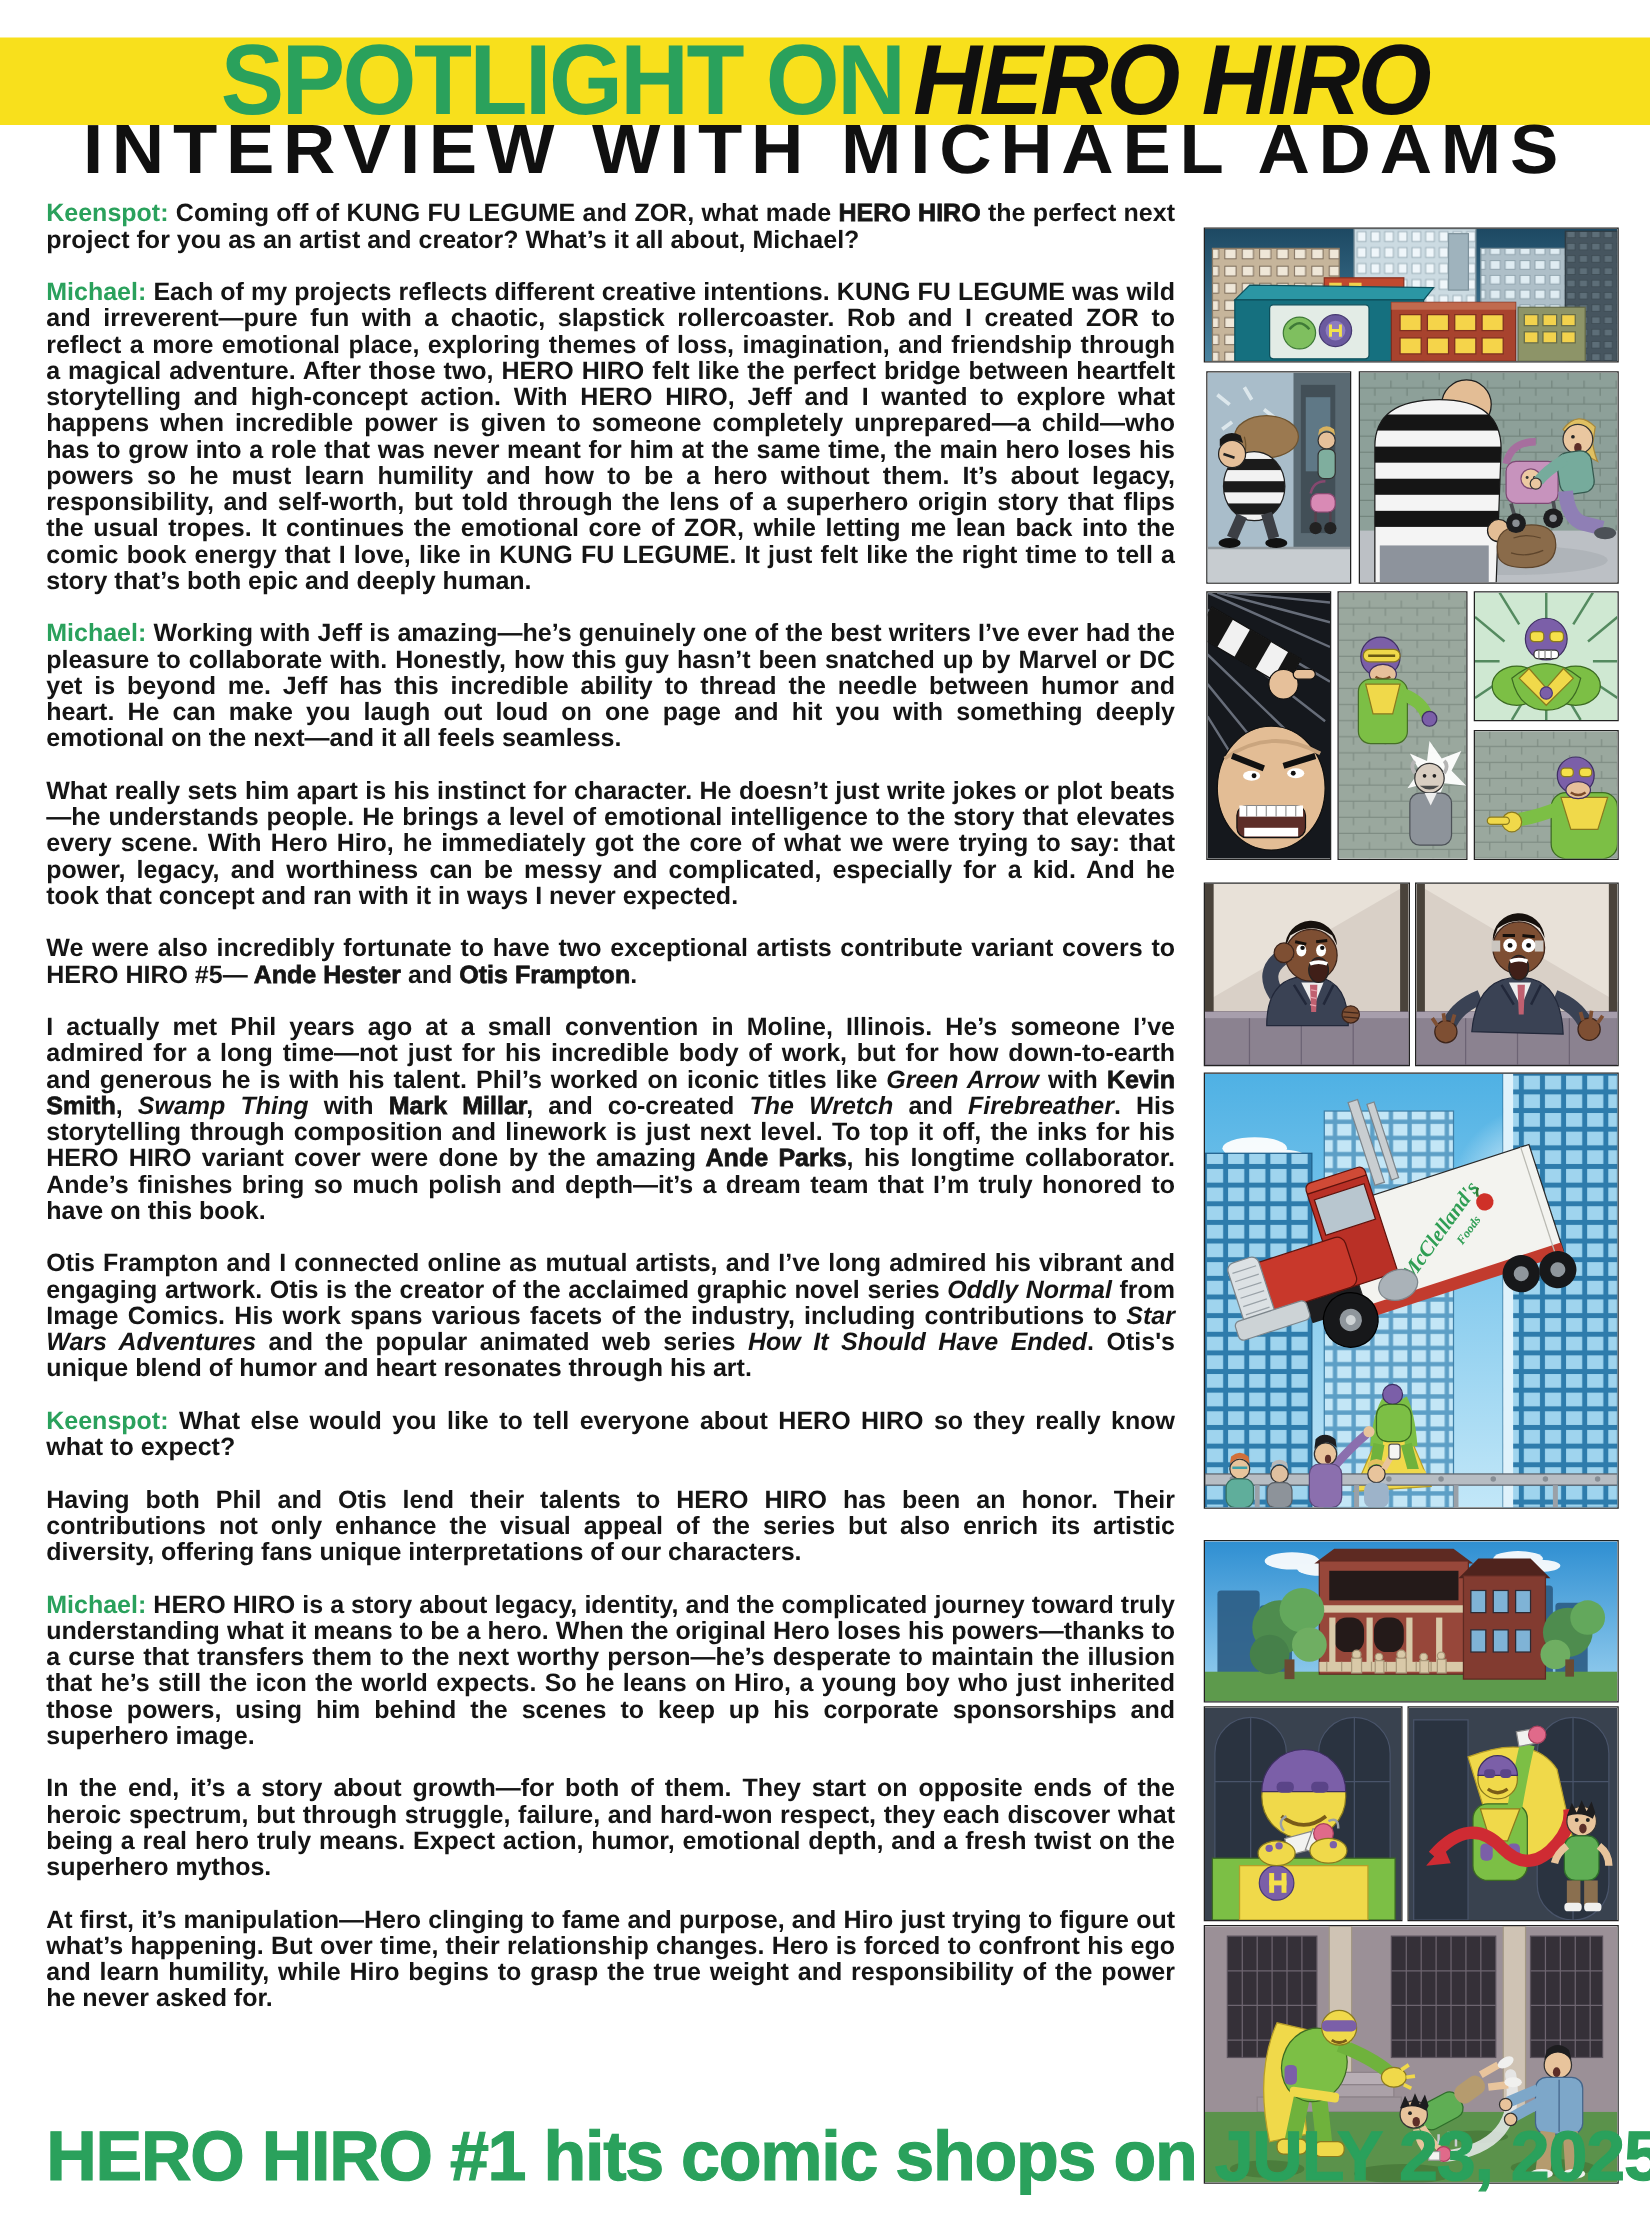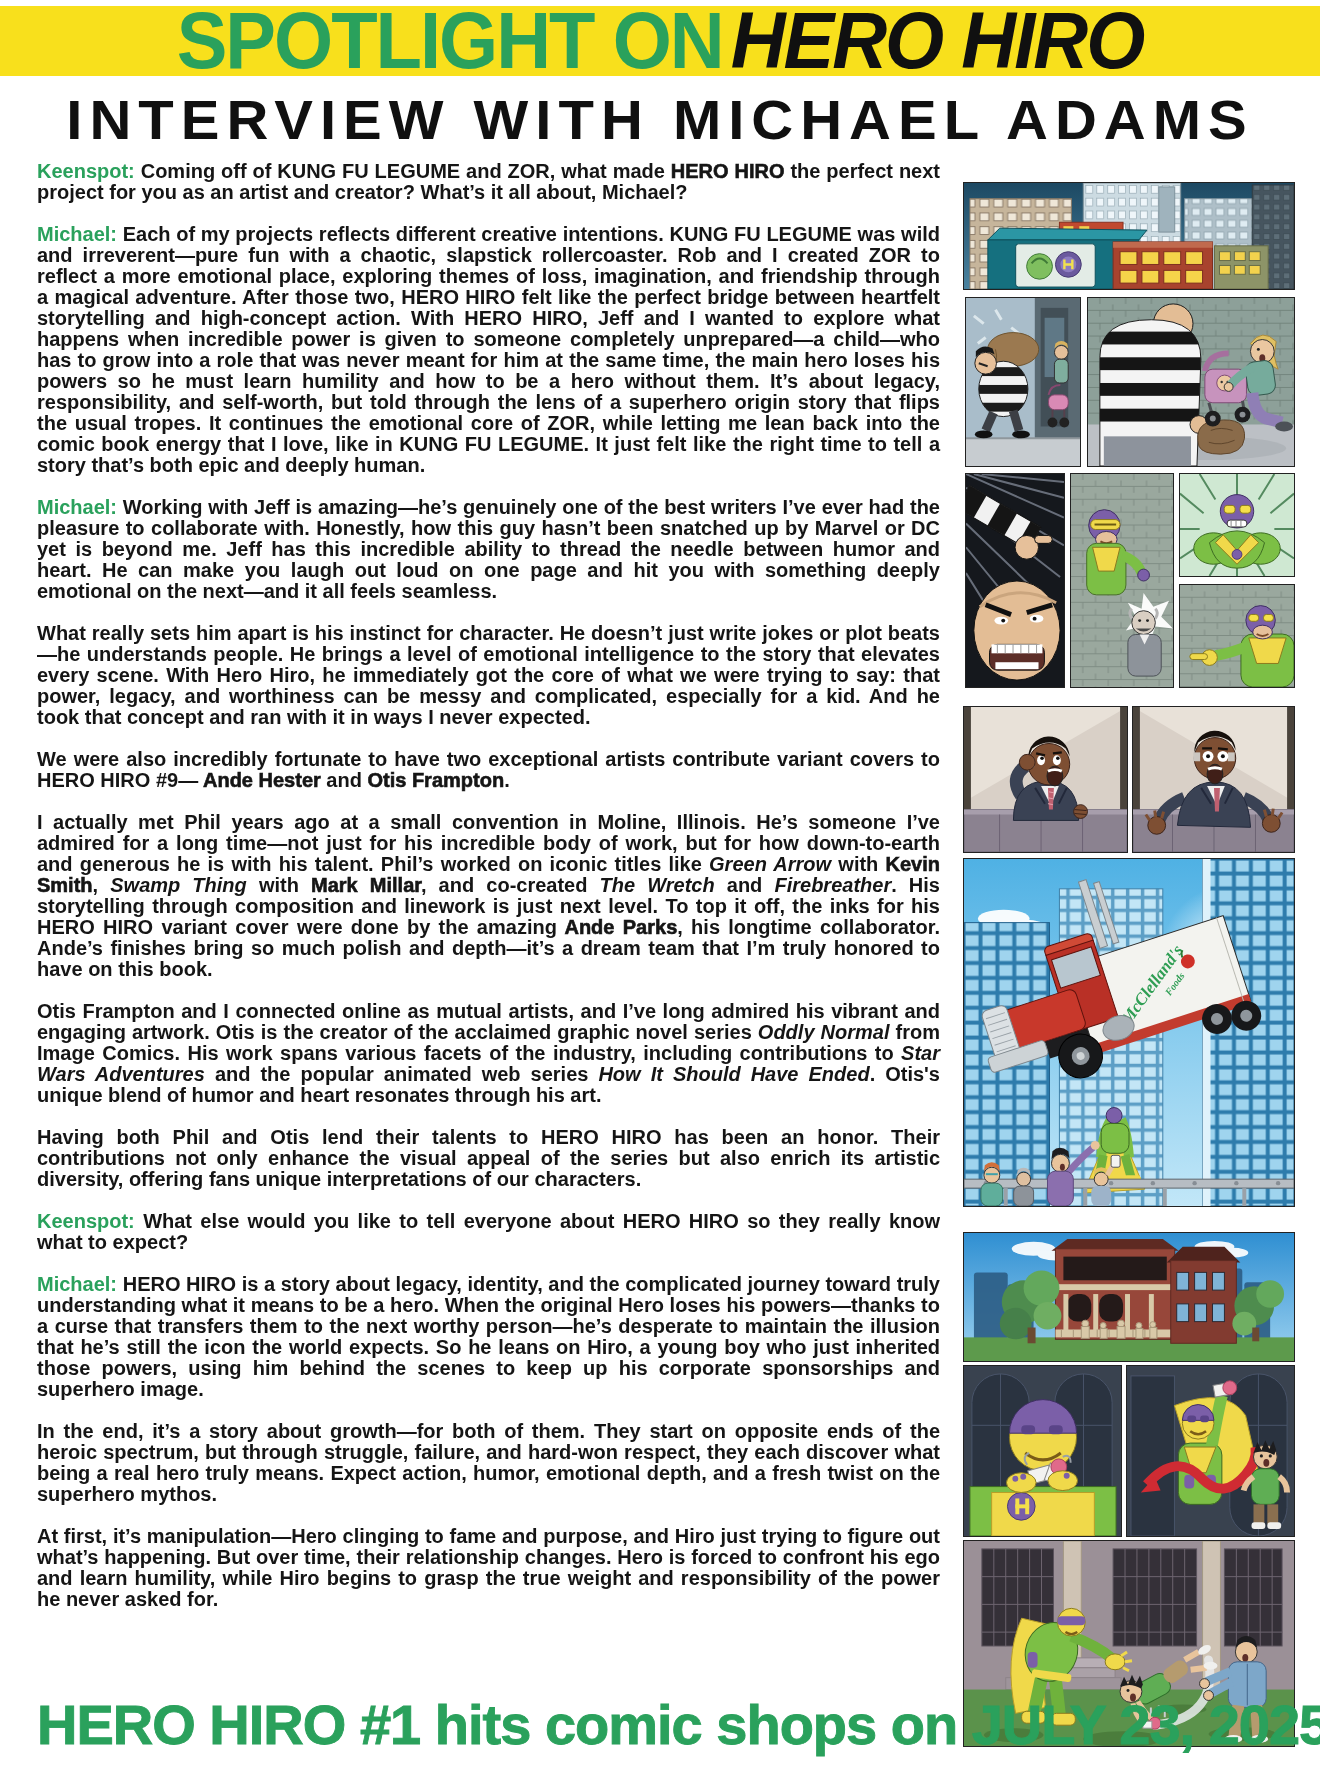--- a/index.html
+++ b/index.html
@@ -1,20 +1,20 @@
 <!DOCTYPE html>
 <html style="--banner-yellow: #F8E01C; --accent-green: #2AA15C; --text-black: #151515;"><head>
 <meta charset="utf-8">
 <style>
   html,body{margin:0;padding:0;background:#fff;}
   .page{position:relative;width:1320px;height:1770px;background:#fff;
         font-family:"Liberation Sans",sans-serif;overflow:hidden;}
 
   
-  .banner{position:absolute;top:6px;left:0;width:1320px;height:70px;
+  .banner{position:absolute;top:30px;left:0;width:1320px;height:70px;
           background:var(--banner-yellow,#F8E01C);display:flex;justify-content:center;}
   .headline{margin:0;font-size:76px;line-height:70px;font-weight:bold;letter-spacing:-2px;
             white-space:nowrap;transform:scaleY(1.05);}
   .hl-green{color:var(--accent-green,#2AA15C);}
   .hl-black{color:#101010;font-style:italic;margin-left:8px;}
   .subtitle{position:absolute;top:90px;left:0;width:1320px;margin:0;text-align:center;
             font-size:58px;line-height:60px;font-weight:bold;letter-spacing:7px;color:#101010;
             white-space:nowrap;transform:scaleY(0.96);}
 
   
@@ -58,25 +58,25 @@
   <div class="banner">
     <h1 class="headline"><span class="hl-green">SPOTLIGHT ON</span><span class="hl-black">HERO HIRO</span></h1>
   </div>
   <h2 class="subtitle">INTERVIEW WITH MICHAEL ADAMS</h2>
 
   <div class="col-text">
       <p><span class="lbl">Keenspot:</span><span> Coming off of KUNG FU LEGUME and ZOR, what made </span><span class="xb">HERO HIRO</span><span> the perfect next project for you as an artist and creator? What’s it all about, Michael?</span></p>
       <p><span class="lbl">Michael:</span><span> Each of my projects reflects different creative intentions. KUNG FU LEGUME was wild and irreverent—pure fun with a chaotic, slapstick rollercoaster. Rob and I created ZOR to reflect a more emotional place, exploring themes of loss, imagination, and friendship through a magical adventure. After those two, HERO HIRO felt like the perfect bridge between heartfelt storytelling and high-concept action. With HERO HIRO, Jeff and I wanted to explore what happens when incredible power is given to someone completely unprepared—a child—who has to grow into a role that was never meant for him at the same time, the main hero loses his powers so he must learn humility and how to be a hero without them. It’s about legacy, responsibility, and self-worth, but told through the lens of a superhero origin story that flips the usual tropes. It continues the emotional core of ZOR, while letting me lean back into the comic book energy that I love, like in KUNG FU LEGUME. It just felt like the right time to tell a story that’s both epic and deeply human.</span></p>
       <p><span class="lbl">Michael:</span><span> Working with Jeff is amazing—he’s genuinely one of the best writers I’ve ever had the pleasure to collaborate with. Honestly, how this guy hasn’t been snatched up by Marvel or DC yet is beyond me. Jeff has this incredible ability to thread the needle between humor and heart. He can make you laugh out loud on one page and hit you with something deeply emotional on the next—and it all feels seamless.</span></p>
       <p><span>What really sets him apart is his instinct for character. He doesn’t just write jokes or plot beats—he understands people. He brings a level of emotional intelligence to the story that elevates every scene. With Hero Hiro, he immediately got the core of what we were trying to say: that power, legacy, and worthiness can be messy and complicated, especially for a kid. And he took that concept and ran with it in ways I never expected.</span></p>
-      <p><span>We were also incredibly fortunate to have two exceptional artists contribute variant covers to HERO HIRO #9— </span><span class="xb">Ande Hester</span><span> and </span><span class="xb">Otis Frampton</span><span>.</span></p>
+      <p><span>We were also incredibly fortunate to have two exceptional artists contribute variant covers to HERO HIRO #5— </span><span class="xb">Ande Hester</span><span> and </span><span class="xb">Otis Frampton</span><span>.</span></p>
       <p><span>I actually met Phil years ago at a small convention in Moline, Illinois. He’s someone I’ve admired for a long time—not just for his incredible body of work, but for how down-to-earth and generous he is with his talent. Phil’s worked on iconic titles like </span><span class="it">Green Arrow</span><span> with </span><span class="xb">Kevin Smith</span><span>, </span><span class="it">Swamp Thing</span><span> with </span><span class="xb">Mark Millar</span><span>, and co-created </span><span class="it">The Wretch</span><span> and </span><span class="it">Firebreather</span><span>. His storytelling through composition and linework is just next level. To top it off, the inks for his HERO HIRO variant cover were done by the amazing </span><span class="xb">Ande Parks</span><span>, his longtime collaborator. Ande’s finishes bring so much polish and depth—it’s a dream team that I’m truly honored to have on this book.</span></p>
       <p><span>Otis Frampton and I connected online as mutual artists, and I’ve long admired his vibrant and engaging artwork. Otis is the creator of the acclaimed graphic novel series </span><span class="it">Oddly Normal</span><span> from Image Comics. His work spans various facets of the industry, including contributions to </span><span class="it">Star Wars Adventures</span><span> and the popular animated web series </span><span class="it">How It Should Have Ended</span><span>. Otis's unique blend of humor and heart resonates through his art.</span></p>
+      <p><span class="lbl">Keenspot:</span><span> What else would you like to tell everyone about HERO HIRO so they really know what to expect?</span></p>
       <p><span>Having both Phil and Otis lend their talents to HERO HIRO has been an honor. Their contributions not only enhance the visual appeal of the series but also enrich its artistic diversity, offering fans unique interpretations of our characters.</span></p>
-      <p><span class="lbl">Keenspot:</span><span> What else would you like to tell everyone about HERO HIRO so they really know what to expect?</span></p>
       <p><span class="lbl">Michael:</span><span> HERO HIRO is a story about legacy, identity, and the complicated journey toward truly understanding what it means to be a hero. When the original Hero loses his powers—thanks to a curse that transfers them to the next worthy person—he’s desperate to maintain the illusion that he’s still the icon the world expects. So he leans on Hiro, a young boy who just inherited those powers, using him behind the scenes to keep up his corporate sponsorships and superhero image.</span></p>
       <p><span>In the end, it’s a story about growth—for both of them. They start on opposite ends of the heroic spectrum, but through struggle, failure, and hard-won respect, they each discover what being a real hero truly means. Expect action, humor, emotional depth, and a fresh twist on the superhero mythos.</span></p>
       <p><span>At first, it’s manipulation—Hero clinging to fame and purpose, and Hiro just trying to figure out what’s happening. But over time, their relationship changes. Hero is forced to confront his ego and learn humility, while Hiro begins to grasp the true weight and responsibility of the power he never asked for.</span></p>
     </div>
 
   <div class="col-art">
 
     <figure class="panel p1">
       <svg viewBox="0 0 332 108" preserveAspectRatio="none">
         <defs>

